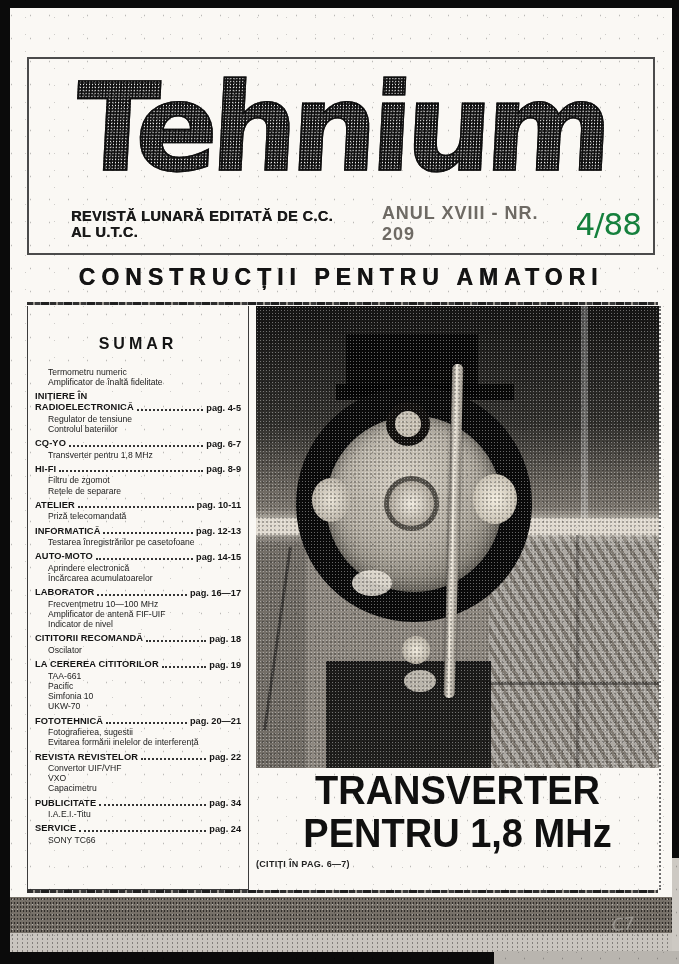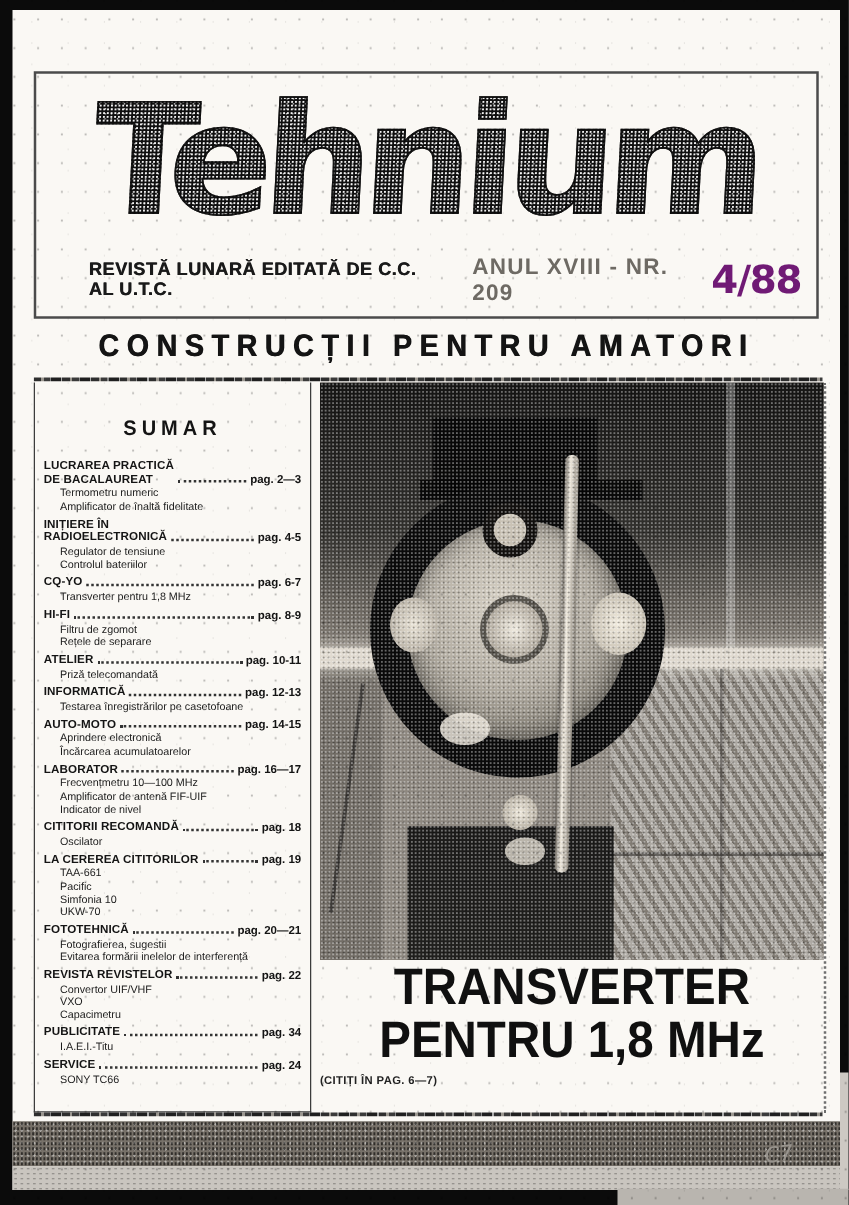--- a/index.html
+++ b/index.html
@@ -21,21 +21,21 @@
                            radial-gradient(rgba(255,255,255,.7) .6px,transparent .9px);
           background-size:3px 3px,5px 4px;background-position:0 0,1px 2px;
           -webkit-background-clip:text;background-clip:text;color:transparent;
           -webkit-text-stroke:1.5px rgba(12,12,12,.92);}
   }
   .masthead-row{position:absolute;left:42px;right:12px;bottom:8px;
                 display:flex;align-items:center;justify-content:space-between;gap:26px;}
   .tagline{font-weight:700;font-size:14.5px;letter-spacing:.4px;color:#1a1a1a;
            text-shadow:.4px 0 #1a1a1a;}
   .issue-info{font-weight:700;font-size:18px;letter-spacing:1px;color:#6e6a64;}
-  .issue-number{font-weight:700;font-size:31px;letter-spacing:-1px;color:#701a75;
+  .issue-number{font-weight:400;font-size:31px;letter-spacing:-1px;color:#15803d;
                 font-family:"DejaVu Sans",sans-serif;text-align:right;}
 
   
   .banner{position:absolute;left:0;top:255px;width:100%;text-align:center;
           font-weight:800;font-size:23px;letter-spacing:6px;color:#141414;
           transform:scaleY(1.08);text-shadow:.5px 0 #141414;}
 
   
   .rough{background:repeating-linear-gradient(90deg,#2e2e2e 0 6px,#9a968f 6px 8px,
           #3a3a3a 8px 13px,#888 13px 14px,#1f1f1f 14px 22px,#aaa 22px 23px);}
@@ -145,26 +145,20 @@
     </header>
 
     <div class="banner">CONSTRUCȚII PENTRU AMATORI</div>
 
     <div class="rule-top rough"></div>
 
     <aside class="toc">
       <h2 class="toc-heading">SUMAR</h2>
       <div id="toc-entries">
           <div class="toc-entry">
-            <div class="toc-entry-row">
-              <span class="toc-title">LUCRAREA PRACTICĂ
-DE BACALAUREAT</span>
-              <span class="toc-dots"></span>
-              <span class="toc-pages">pag. 2—3</span>
-            </div>
             <ul class="toc-items">
               <li>Termometru numeric</li>
               <li>Amplificator de înaltă fidelitate</li>
             </ul>
           </div>
           <div class="toc-entry">
             <div class="toc-entry-row">
               <span class="toc-title">INIȚIERE ÎN
 RADIOELECTRONICĂ</span>
               <span class="toc-dots"></span>

